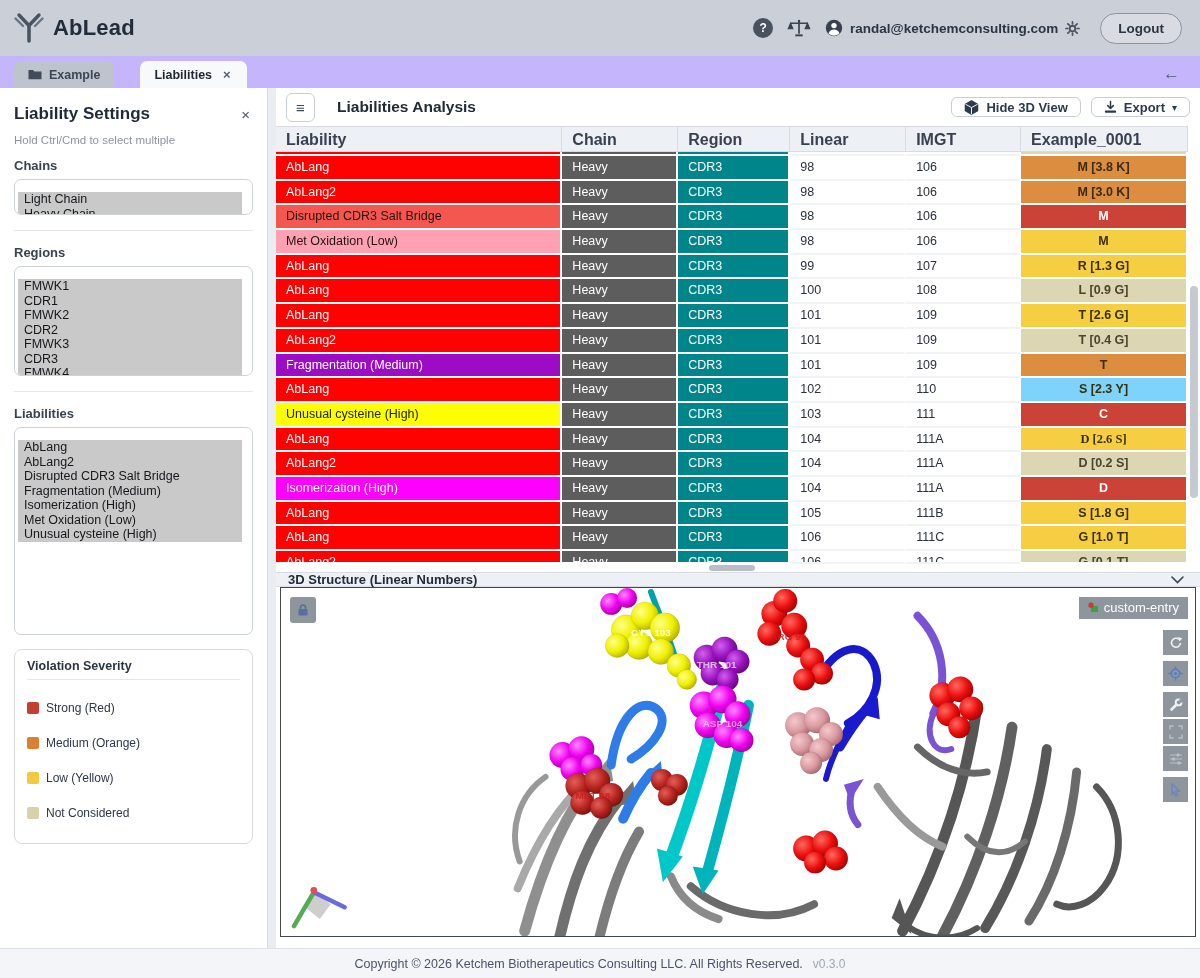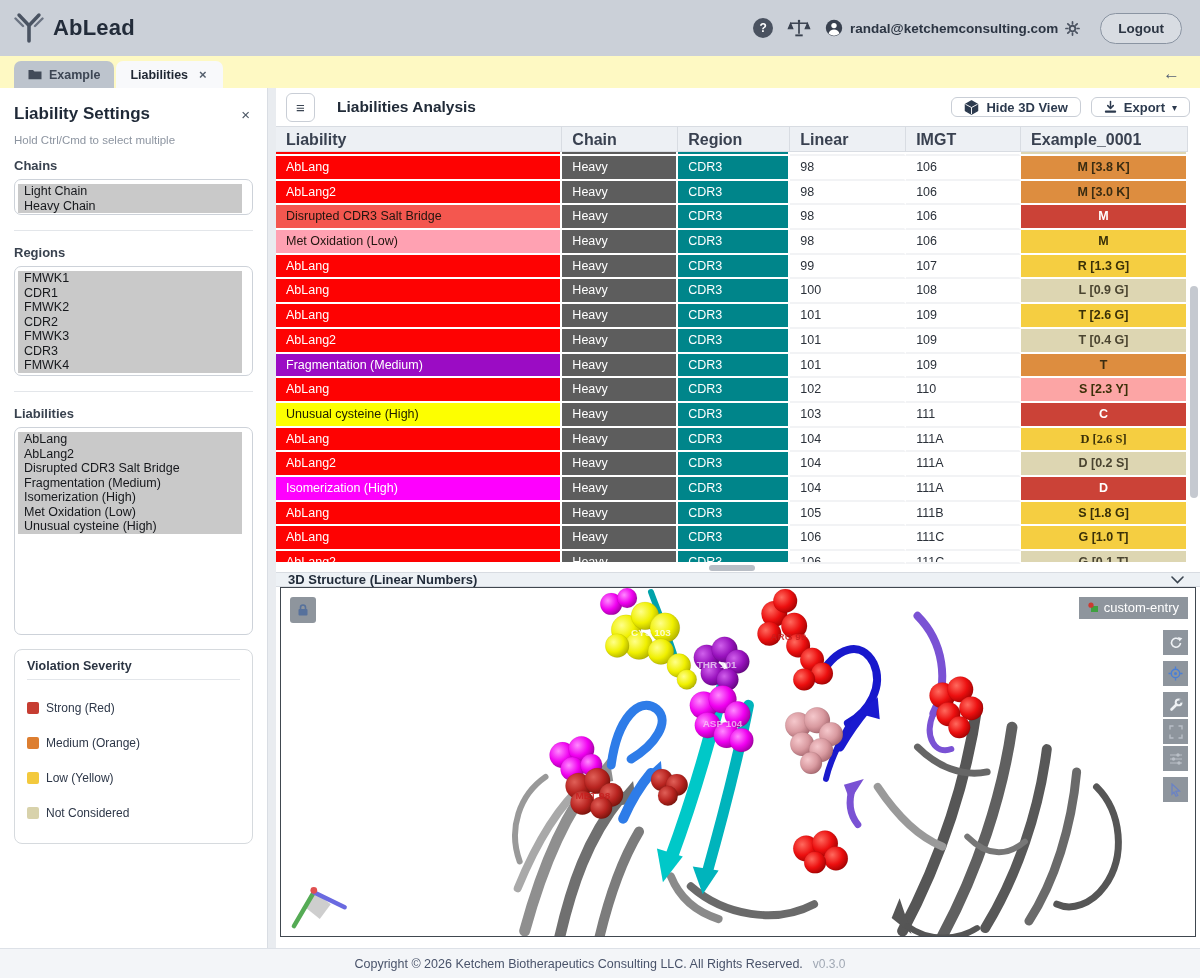--- a/index.html
+++ b/index.html
@@ -12,41 +12,41 @@
   .brand-name { font-size:22px; font-weight:800; color:#232c3a; letter-spacing:.2px; }
   .header-right { margin-left:auto; display:flex; align-items:center; gap:14px; }
   .help-icon { width:20px; height:20px; border-radius:50%; background:#4a5260; color:#fff; font-size:12px; font-weight:700;
                display:flex; align-items:center; justify-content:center; }
   .user-chip { display:flex; align-items:center; gap:7px; font-size:13.5px; font-weight:700; color:#2c3543; }
   .logout-btn { margin-left:6px; height:31px; padding:0 17px; border-radius:16px; border:1px solid #8a94a2;
                 background:rgba(255,255,255,.25); font-size:13.5px; font-weight:700; color:#2c3543; cursor:pointer;
                 font-family:inherit; }
 
   
-  .tab-bar { height:32px; background:#fef9c3; display:flex; align-items:flex-end; padding:0 14px; }
+  .tab-bar { height:32px; background:#c4b5fd; display:flex; align-items:flex-end; padding:0 14px;gap:24px; }
   .tab { height:27px; display:flex; align-items:center; gap:7px; padding:0 14px; font-size:12.5px; font-weight:700;
          border-radius:7px 7px 0 0; cursor:pointer; }
   .tab.inactive { background:#bdc4cd; color:#3d4654; margin-right:2px; }
   .tab.active { background:#f8f9fb; color:#1f2733; }
   .tab-close { font-size:13px; color:#55606e; margin-left:2px; padding:0 2px; cursor:pointer; }
   .tabbar-back { margin-left:auto; font-size:17px; color:#525e74; padding:0 6px 4px; cursor:pointer; }
 
   
   .content { display:flex; height:860px; }
   .sidebar { width:268px; background:#fff; border-right:1px solid #d9dde3; padding:16px 14px; overflow:hidden; }
   .content-gap { width:8px; background:#e9ecf0; }
   .main { flex:1; background:#fff; display:flex; flex-direction:column; min-width:0; }
 
   
   .sb-title-row { display:flex; align-items:center; justify-content:space-between; }
   .sb-title { font-size:17px; font-weight:800; color:#1f2937; }
   .sb-close { font-size:15px; color:#4a5563; cursor:pointer; padding:0 3px; }
   .sb-hint { font-size:11.5px; color:#8d95a1; margin:10px 0 12px; }
   .sb-label { font-size:13px; font-weight:700; color:#39424f; margin-bottom:6px; }
-  .listbox { border:1px solid #cdd2d9; border-radius:7px; background:#fff; padding:4px 10px 4px 3px; overflow:hidden; }
+  .listbox { border:1px solid #cdd2d9; border-radius:7px; background:#fff; padding:12px 10px 4px 3px; overflow:hidden; }
   .listbox .opt { font-size:12.5px; line-height:14.5px; color:#16181c; background:#c9c9c9; padding:0 6px; cursor:pointer; }
   .lb-chains { height:36px; }
   .lb-regions { height:110px; }
   .lb-liab { height:208px; }
   .sb-hr { border:none; border-top:1px solid #e3e6ea; margin:15px 0 14px; }
   .sev-card { margin-top:14px; border:1px solid #d6dade; border-radius:8px; padding:9px 12px 2px; }
   .sev-title { font-size:12.5px; font-weight:700; color:#2b3442; padding-bottom:6px; border-bottom:1px solid #e3e6ea; margin-bottom:7px; }
   .sev-item { display:flex; align-items:center; gap:7px; font-size:12px; color:#2d3748; margin:21px 0; }
   .sev-swatch { width:12px; height:12px; border-radius:2px; flex:0 0 auto; }
 
@@ -353,21 +353,21 @@
           <div class="td c-num">101</div>
           <div class="td c-num">109</div>
           <div class="td c-example" style="background: rgb(221, 141, 63); color: rgb(58, 44, 18);">T</div>
         </div>
           <div class="trow">
           <div class="td" style="background: rgb(254, 2, 2); color: rgb(255, 255, 255);">AbLang</div>
           <div class="td c-chain">Heavy</div>
           <div class="td c-region">CDR3</div>
           <div class="td c-num">102</div>
           <div class="td c-num">110</div>
-          <div class="td c-example" style="background: #fca5a5; color: rgb(58, 48, 8);">S [2.3 Y]</div>
+          <div class="td c-example" style="background: #7dd3fc; color: rgb(58, 48, 8);">S [2.3 Y]</div>
         </div>
           <div class="trow">
           <div class="td" style="background: rgb(253, 255, 0); color: rgb(34, 34, 0);">Unusual cysteine (High)</div>
           <div class="td c-chain">Heavy</div>
           <div class="td c-region">CDR3</div>
           <div class="td c-num">103</div>
           <div class="td c-num">111</div>
           <div class="td c-example" style="background: rgb(203, 66, 55); color: rgb(255, 255, 255);">C</div>
         </div>
           <div class="trow">

